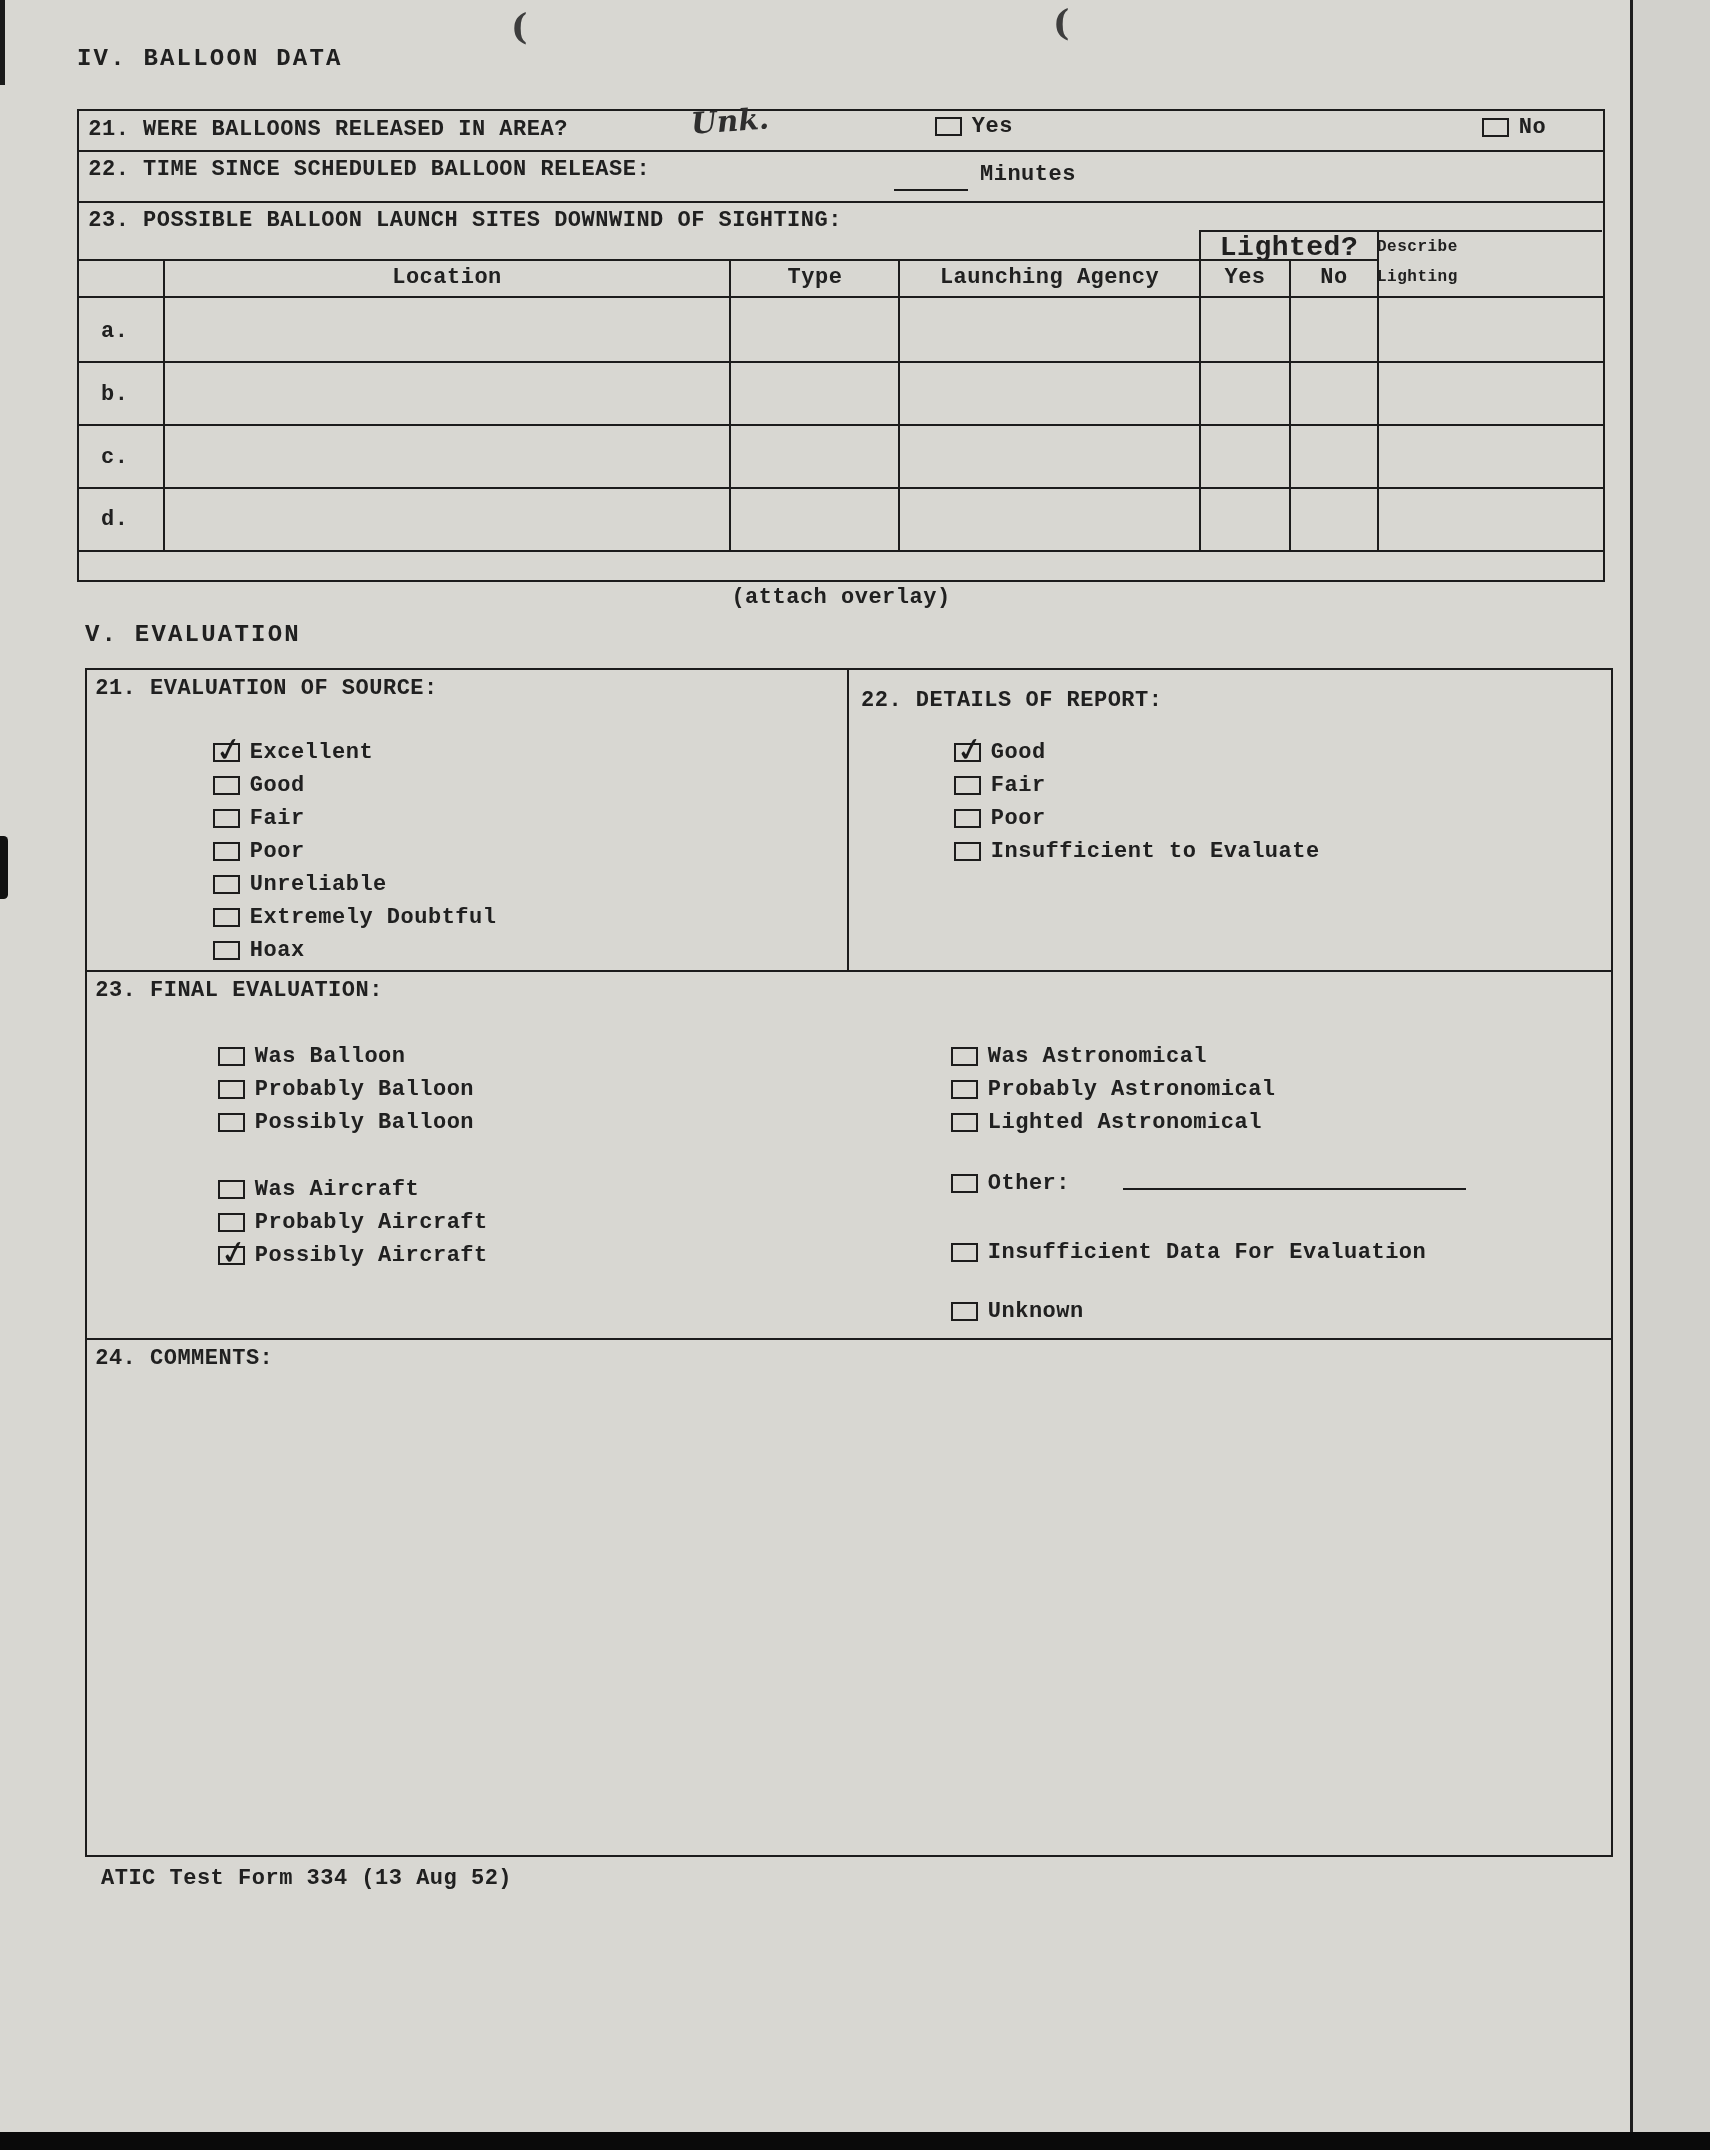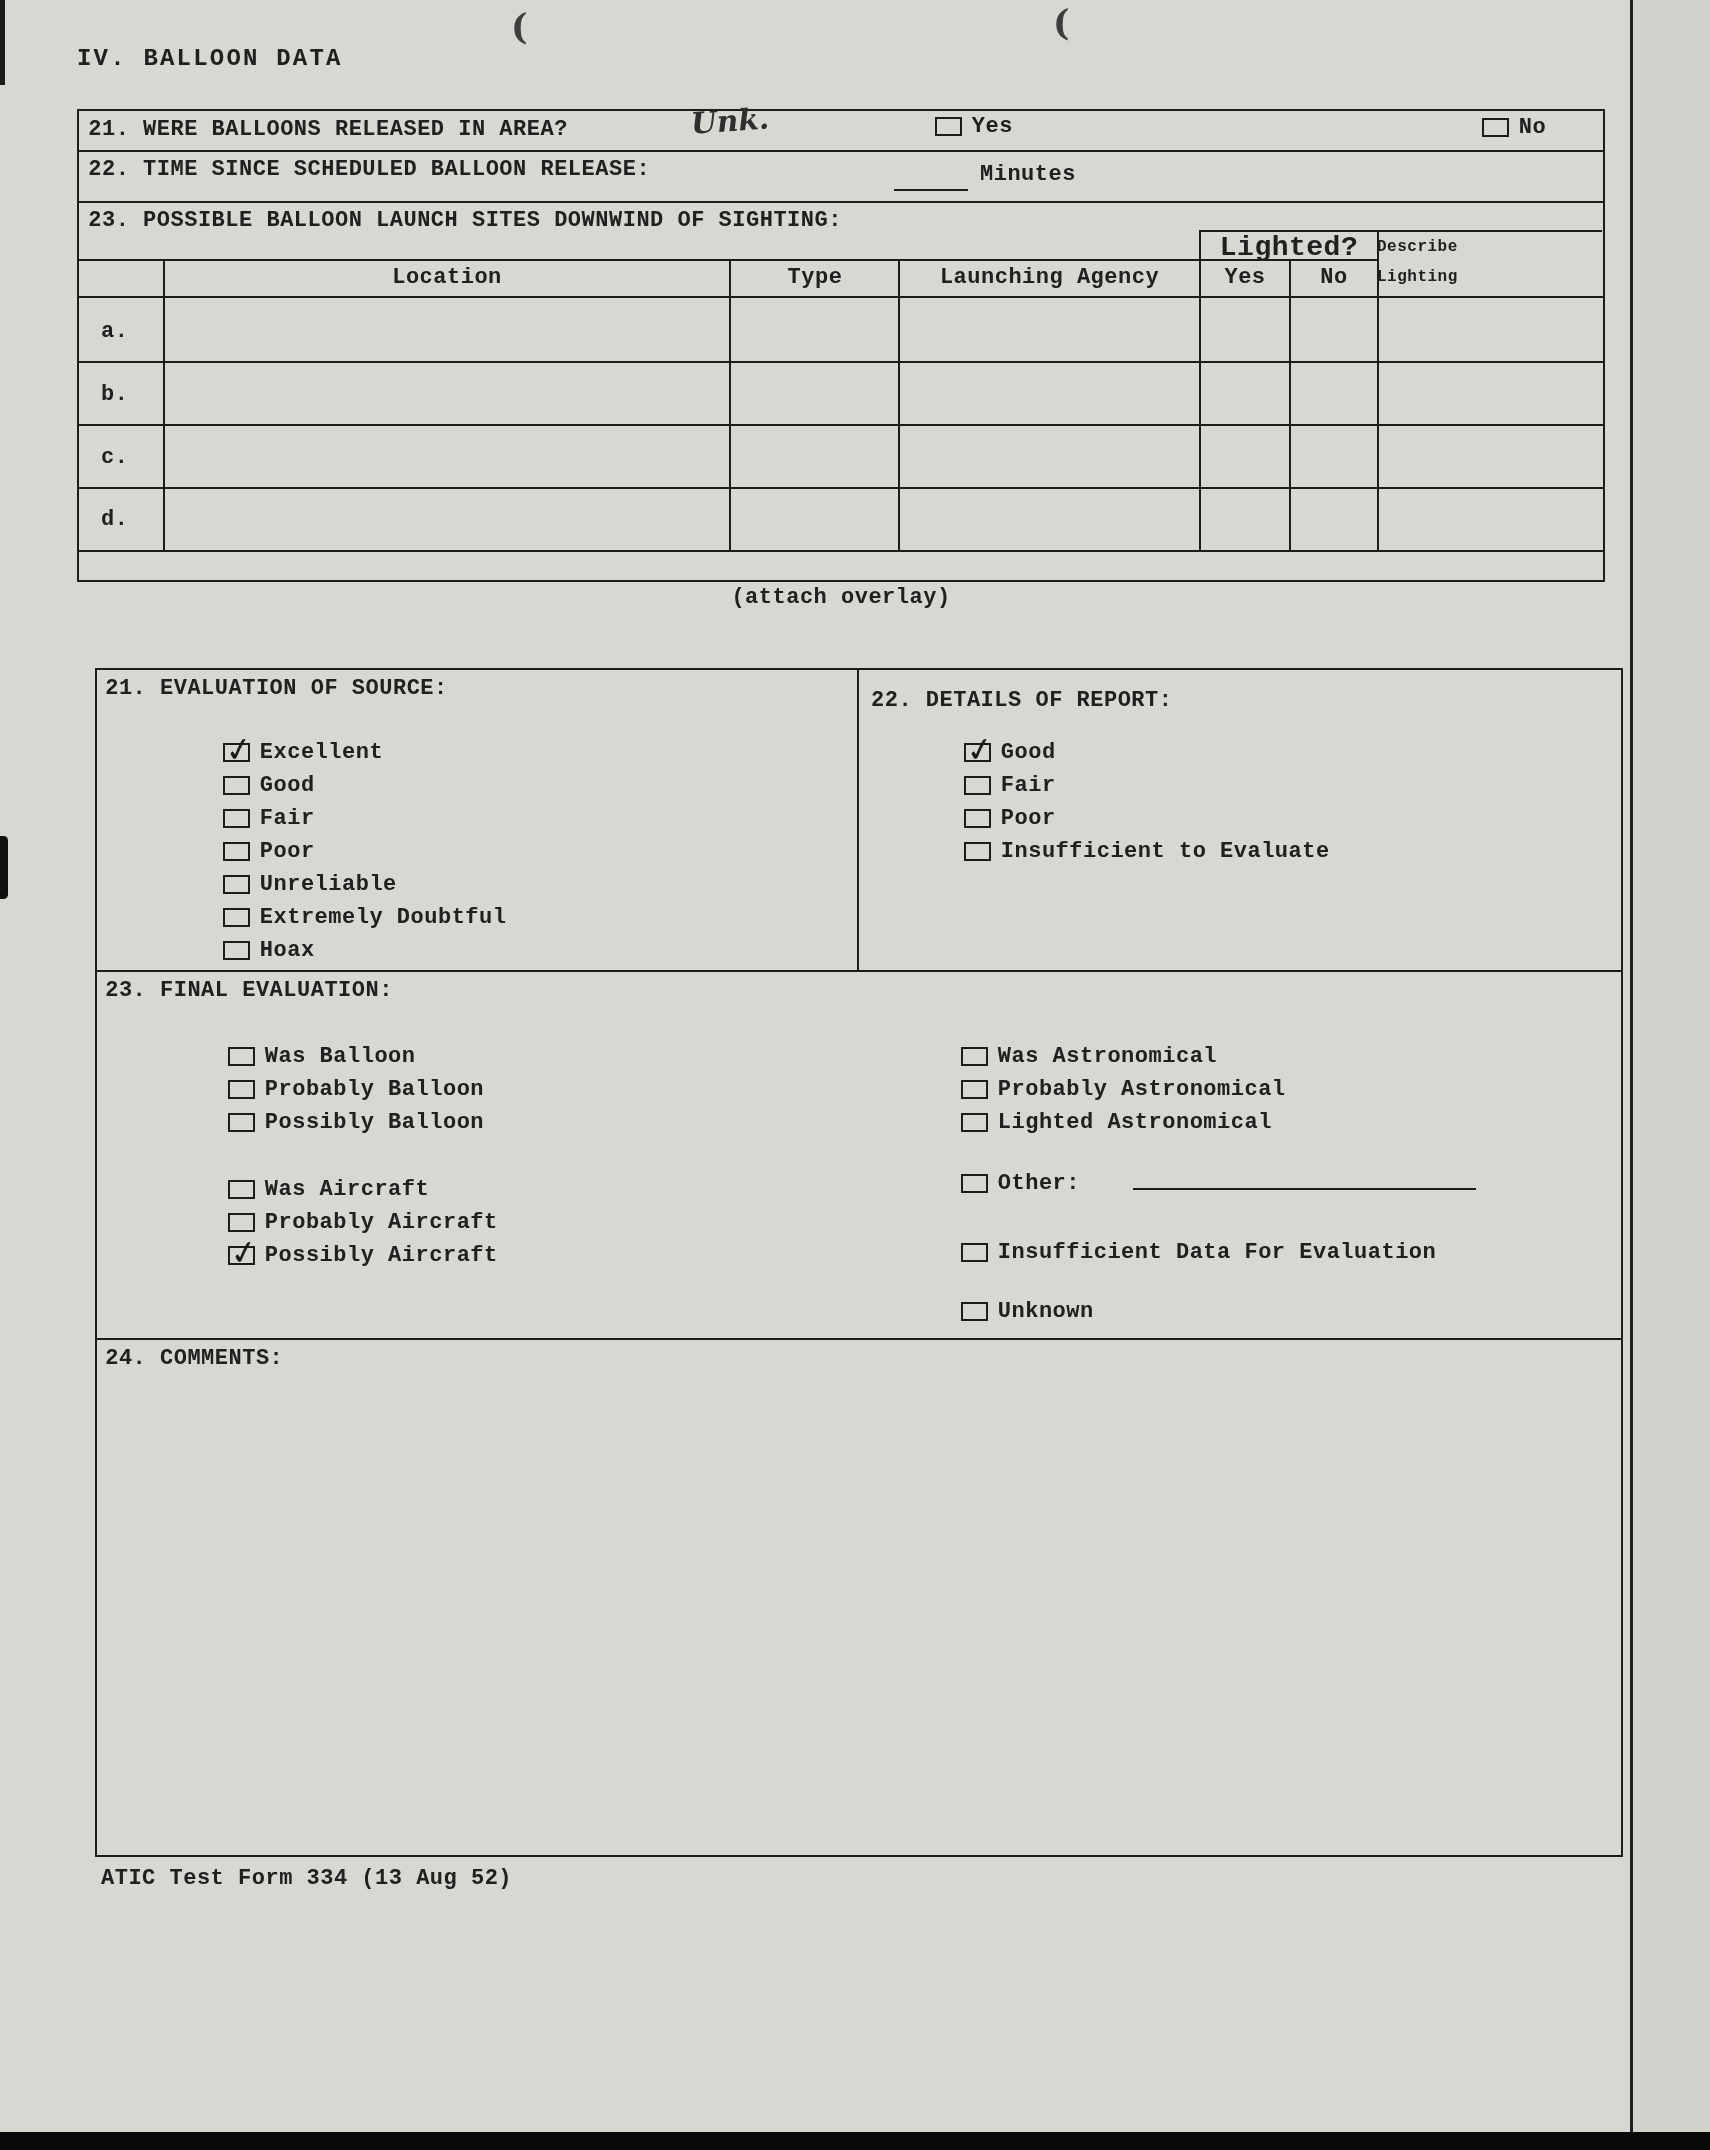--- a/index.html
+++ b/index.html
@@ -113,22 +113,23 @@
     <div class="t" style="left:22px;top:334px;">c.</div>
     <div class="t" style="left:22px;top:396px;">d.</div>
     <div class="rowarea" style="left:86px;top:188px;width:1437px;height:61px;"></div>
     <div class="rowarea" style="left:86px;top:253px;width:1437px;height:60px;"></div>
     <div class="rowarea" style="left:86px;top:316px;width:1437px;height:60px;"></div>
     <div class="rowarea" style="left:86px;top:378px;width:1437px;height:60px;"></div>
 
     <div class="t center" style="left:0;top:442px;width:100%;margin-top:32px;">(attach overlay)</div>
   </div>
 
-
-  <div class="box" style="left:85px;top:668px;width:1528px;height:1189px;margin-left:10px;">
+  <div class="title" style="left:85px;top:621px;width:1528px;">V. EVALUATION</div>
+
+  <div class="box" style="left:85px;top:668px;width:1528px;height:1189px;">
 
     <div class="vl" style="left:760px;top:0;height:300px;"></div>
     <div class="hl" style="top:300px;left:0;width:100%;"></div>
     <div class="hl" style="top:668px;left:0;width:100%;"></div>
 
     <div class="t" style="left:8.2px;top:5.5px;">21. EVALUATION OF SOURCE:</div>
     <div class="optcol" style="left:126px;top:66px;">
       <div class="optrow">
         <span class="cb checked"></span>
         <span class="lbl">Excellent</span>

